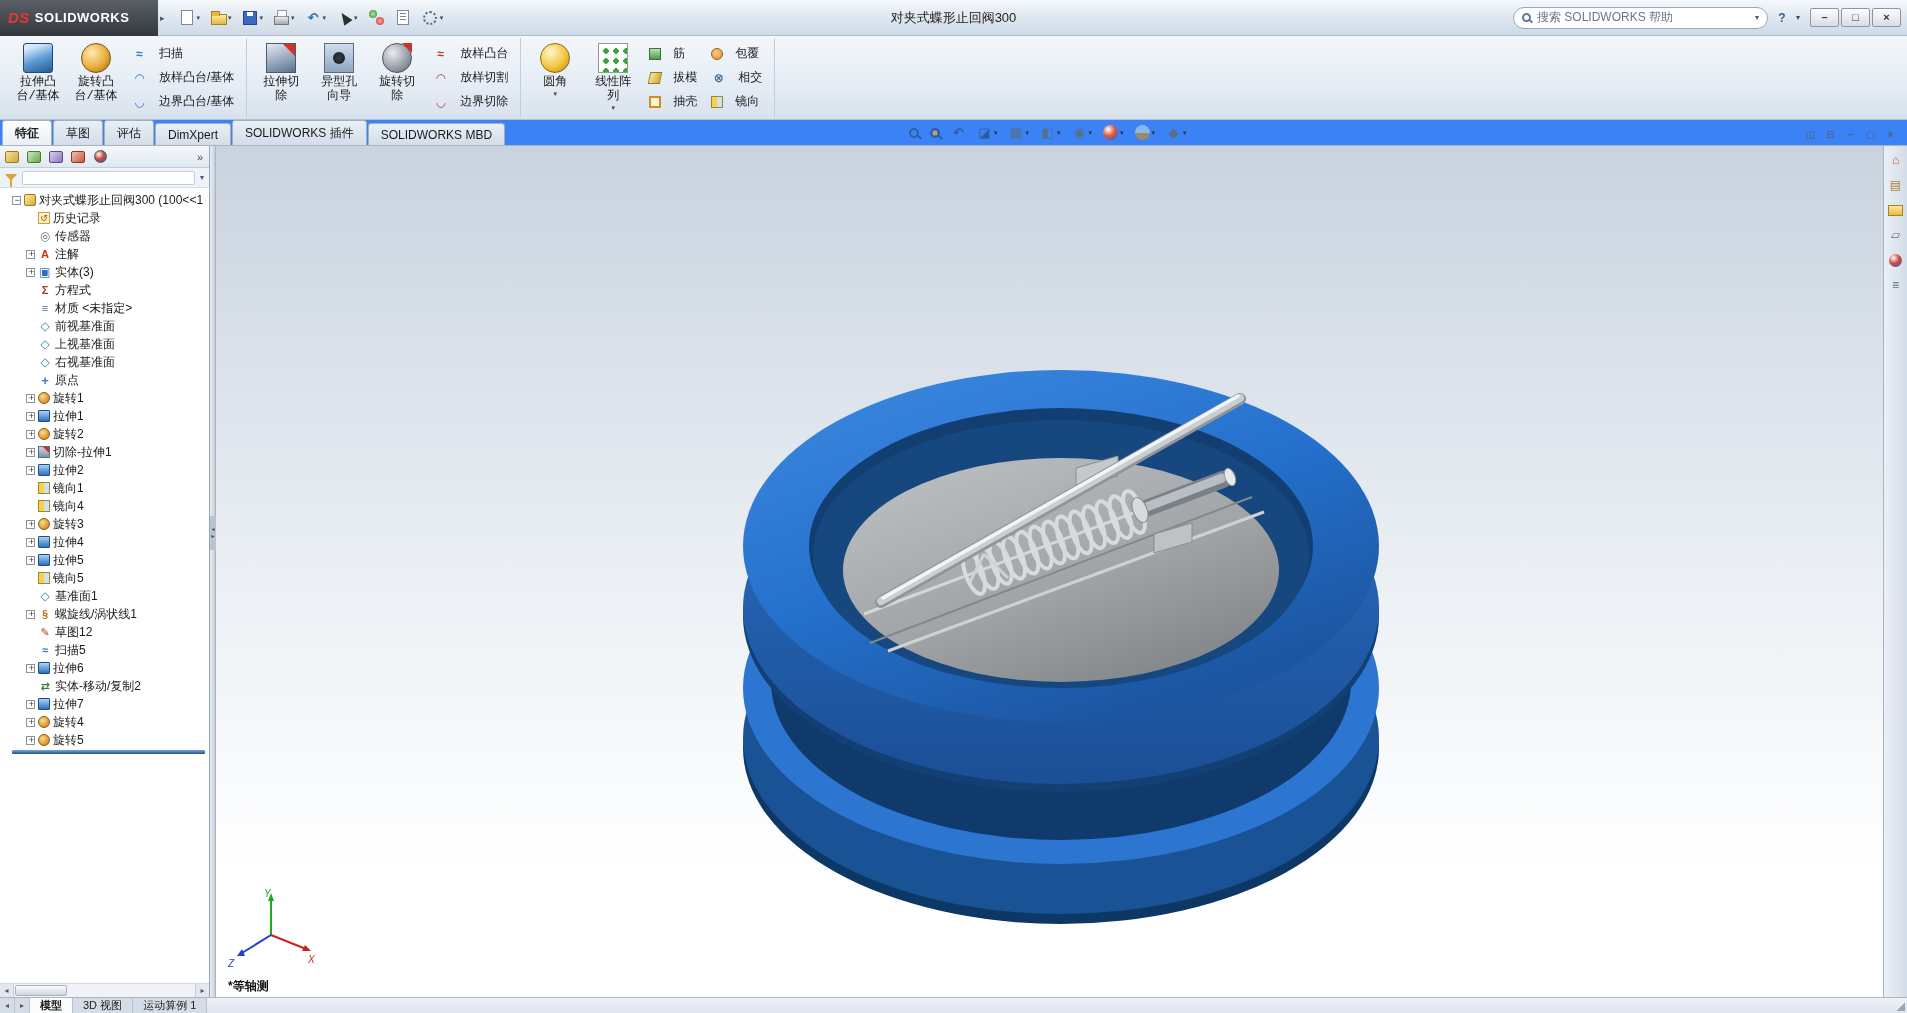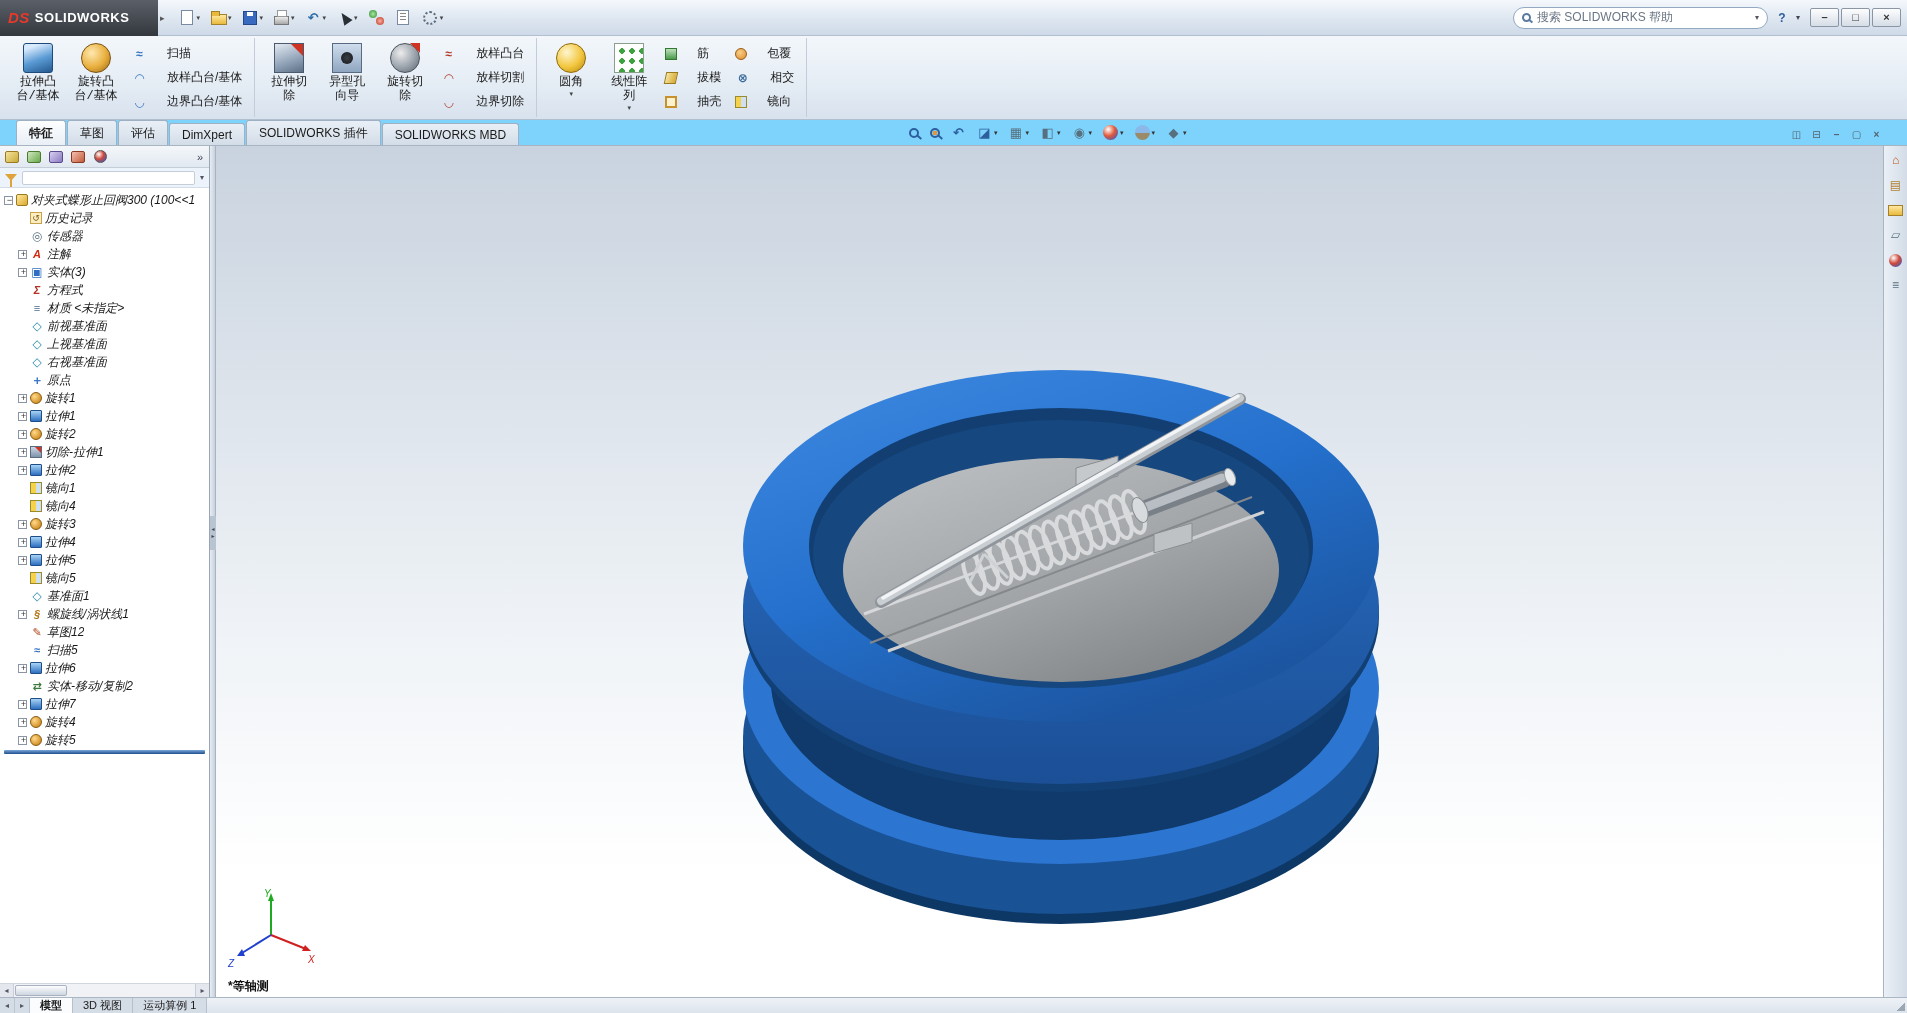--- a/index.html
+++ b/index.html
@@ -59,21 +59,21 @@
     display:flex;align-items:stretch;padding:2px 4px;}
   .rgroup{display:flex;align-items:stretch;padding:0 5px;border-right:1px solid #c3cdd9;}
   .bigbtn{width:58px;display:flex;flex-direction:column;align-items:center;justify-content:flex-start;
     padding:4px 1px 1px;border:1px solid transparent;border-radius:2px;text-align:center;}
   .bigbtn.pressed{background:linear-gradient(#ccd8e6,#b9c9db);border:1px solid #8fa3ba;}
   .bicon{width:30px;height:30px;position:relative;margin-bottom:2px;display:flex;align-items:center;justify-content:center;flex:none;}
   .bigbtn .l1,.bigbtn .l2{font-size:12px;line-height:14px;white-space:nowrap;font-family:Liberation Mono, monospace;}
   .bigbtn::after{content:"▾";font-size:7px;color:#444;margin-top:1px;visibility:hidden;}
   .bigbtn.has-dd::after{visibility:visible;}
   .smallstack{display:flex;flex-direction:column;justify-content:center;gap:1px;padding:2px 2px;}
-  .smallbtn{display:flex;align-items:center;gap:20px;height:23px;padding:0 4px;border:1px solid transparent;border-radius:2px;white-space:nowrap;font-size:12px;}
+  .smallbtn{display:flex;align-items:center;gap:12px;height:23px;padding:0 4px;border:1px solid transparent;border-radius:2px;white-space:nowrap;font-size:12px;}
   .sicon{width:15px;height:15px;position:relative;display:flex;align-items:center;justify-content:center;flex:none;font-size:12px;}
 
   [data-icon="extrude-boss-icon"] .bicon{background:linear-gradient(160deg,#d8eafc 15%,#5b9bd5 55%,#24598f);border:1px solid #1d4a7a;border-radius:3px;}
   [data-icon="revolve-boss-icon"] .bicon{background:radial-gradient(circle at 35% 32%,#ffe9b0,#e8ae3c 55%,#966414);border:1px solid #7a5210;border-radius:50%;}
   [data-icon="extrude-cut-icon"] .bicon{background:linear-gradient(160deg,#e4eaf2,#90a2b8 60%,#5c7086);border:1px solid #4a5a6e;}
   [data-icon="extrude-cut-icon"] .bicon::after{content:"";position:absolute;right:0;top:0;border-left:12px solid transparent;border-top:12px solid #d03322;}
   [data-icon="hole-wizard-icon"] .bicon{background:linear-gradient(#cfdded,#8fa6c0);border:1px solid #5a6a80;}
   [data-icon="hole-wizard-icon"] .bicon::before{content:"";width:12px;height:12px;border-radius:50%;background:radial-gradient(#3a3f45,#14171b);}
   [data-icon="revolve-cut-icon"] .bicon{background:radial-gradient(circle at 35% 32%,#ececec,#9aa2ac 55%,#5a636e);border:1px solid #4a525c;border-radius:50%;}
   [data-icon="revolve-cut-icon"] .bicon::after{content:"";position:absolute;right:-1px;top:-1px;border-left:10px solid transparent;border-top:10px solid #d03322;}
@@ -90,22 +90,22 @@
   [data-icon="loft-cut-icon"] .sicon::before{content:"◠";color:#b03322;}
   [data-icon="boundary-cut-icon"] .sicon::before{content:"◡";color:#b03322;}
   [data-icon="rib-icon"] .sicon{background:linear-gradient(180deg,#bfe0bf,#4a9a4a);border:1px solid #2f7a2f;width:12px;height:12px;}
   [data-icon="draft-icon"] .sicon{background:linear-gradient(100deg,#f5e6a0,#d8a830);border:1px solid #9a7a1e;width:12px;height:12px;transform:skewX(-12deg);}
   [data-icon="shell-icon"] .sicon{border:2px solid #c8912c;background:#fdf2d0;width:12px;height:12px;}
   [data-icon="wrap-icon"] .sicon{background:radial-gradient(circle at 40% 35%,#f7cf8a,#e08a2a);border:1px solid #9a5c12;border-radius:50%;width:12px;height:12px;}
   [data-icon="intersect-icon"] .sicon::before{content:"⊗";color:#3a6a9a;font-weight:bold;}
   [data-icon="mirror-small-icon"] .sicon{background:linear-gradient(90deg,#f5d24a 50%,#cfe0f2 50%);border:1px solid #9a8a2e;width:12px;height:12px;}
 
   
-  .tabrow{position:absolute;left:0;top:120px;right:0;height:26px;background:#7dd3fc;
-    border-bottom:1px solid #a8b4c2;display:flex;align-items:flex-end;padding:0 16px;}
+  .tabrow{position:absolute;left:0;top:120px;right:0;height:26px;background:#3b82f6;
+    border-bottom:1px solid #a8b4c2;display:flex;align-items:flex-end;padding:0 2px;}
   .rtab{padding:4px 12px 3px;font-size:12px;border:1px solid #9fb0c2;border-bottom:none;
     background:linear-gradient(#e9eff6,#d3dde8);margin-right:1px;border-radius:3px 3px 0 0;white-space:nowrap;}
   .rtab.active{background:linear-gradient(#fdfefe,#e9eff6);font-weight:bold;}
   .headsup{position:absolute;left:905px;top:2px;display:flex;align-items:center;gap:3px;}
   .hitem{height:21px;display:flex;align-items:center;justify-content:center;gap:2px;padding:0 3px;border:1px solid transparent;border-radius:2px;}
   .hico{width:15px;height:15px;display:flex;align-items:center;justify-content:center;position:relative;font-size:13px;color:#2d5f9e;}
   .hitem .dd{font-size:7px;color:#333;display:none;}
   .hitem.has-dropdown .dd{display:inline;}
   [data-icon="zoom-fit-icon"] .hico{width:10px;height:10px;border:2px solid #2d5f9e;border-radius:50%;}
   [data-icon="zoom-fit-icon"] .hico::after{content:"";position:absolute;width:6px;height:2px;background:#2d5f9e;right:-5px;bottom:-2px;transform:rotate(40deg);}
@@ -138,21 +138,21 @@
   [data-icon="configurationmanager-icon"] .ttico{background:linear-gradient(135deg,#d8cff0,#8a7ac0);border:1px solid #5a4a90;}
   [data-icon="dimxpertmanager-icon"] .ttico{background:linear-gradient(135deg,#f5c0b0,#c05a3a);border:1px solid #8a3a22;}
   [data-icon="displaymanager-icon"] .ttico{background:radial-gradient(circle at 35% 30%,#fff,#d04a3a 45%,#3a5ac0 90%);border:1px solid #555;border-radius:50%;width:13px;height:13px;}
   .ttab-more{margin-left:auto;color:#445;font-size:11px;padding:0 4px;}
   .filter-row{height:20px;background:#edf3fa;border-bottom:1px solid #d4dde7;display:flex;align-items:center;padding:0 5px;gap:5px;}
   .funnel{width:0;height:0;border-left:6px solid transparent;border-right:6px solid transparent;border-top:7px solid #e0a33a;position:relative;}
   .funnel::after{content:"";position:absolute;left:-1px;top:-1px;width:2px;height:7px;background:#e0a33a;}
   .filter-field{flex:1;height:14px;background:#fff;border:1px solid #c5ced8;border-radius:2px;}
   .filter-dd{font-size:8px;color:#556;}
 
-  .treelist{padding:3px 0 0 2px;font-style:italic;}
+  .treelist{padding:3px 0 0 10px;}
   .titem{height:18px;display:flex;align-items:center;gap:3px;padding-left:16px;white-space:nowrap;font-size:12px;}
   .titem.root{padding-left:2px;font-weight:normal;}
   .ebox{width:9px;height:9px;border:1px solid #8a94a4;background:#fff;flex:none;position:relative;}
   .ebox::before{content:"+";position:absolute;left:0;top:-3px;width:9px;text-align:center;font-size:9px;line-height:12px;color:#333;}
   .titem.root .ebox::before{content:"−";}
   .titem:not(.has-expand):not(.root) .ebox{visibility:hidden;}
   .tico{width:14px;height:14px;flex:none;position:relative;display:flex;align-items:center;justify-content:center;font-size:11px;}
   .tlabel{overflow:hidden;text-overflow:ellipsis;}
   .rollback{height:4px;margin:1px 4px 0 2px;background:linear-gradient(#7aa8d8,#1f4e8f);border-radius:1px;}
 
@@ -263,20 +263,21 @@
         <span class="qico"></span>
 
       </div>
 
       <div class="qbtn has-dropdown" data-icon="options-icon">
         <span class="qico"></span>
         <span class="dd">▾</span>
       </div>
 
   </div>
+  <div class="title-text">对夹式蝶形止回阀300</div>
   <div class="tb-right">
     <div class="searchbox">
       <span class="mag-ico"></span>
       <span>搜索 SOLIDWORKS 帮助</span>
       <span class="sdd">▾</span>
     </div>
     <span class="helpbtn">?</span>
     <span class="helpdd">▾</span>
     <div class="winbtns">
 

